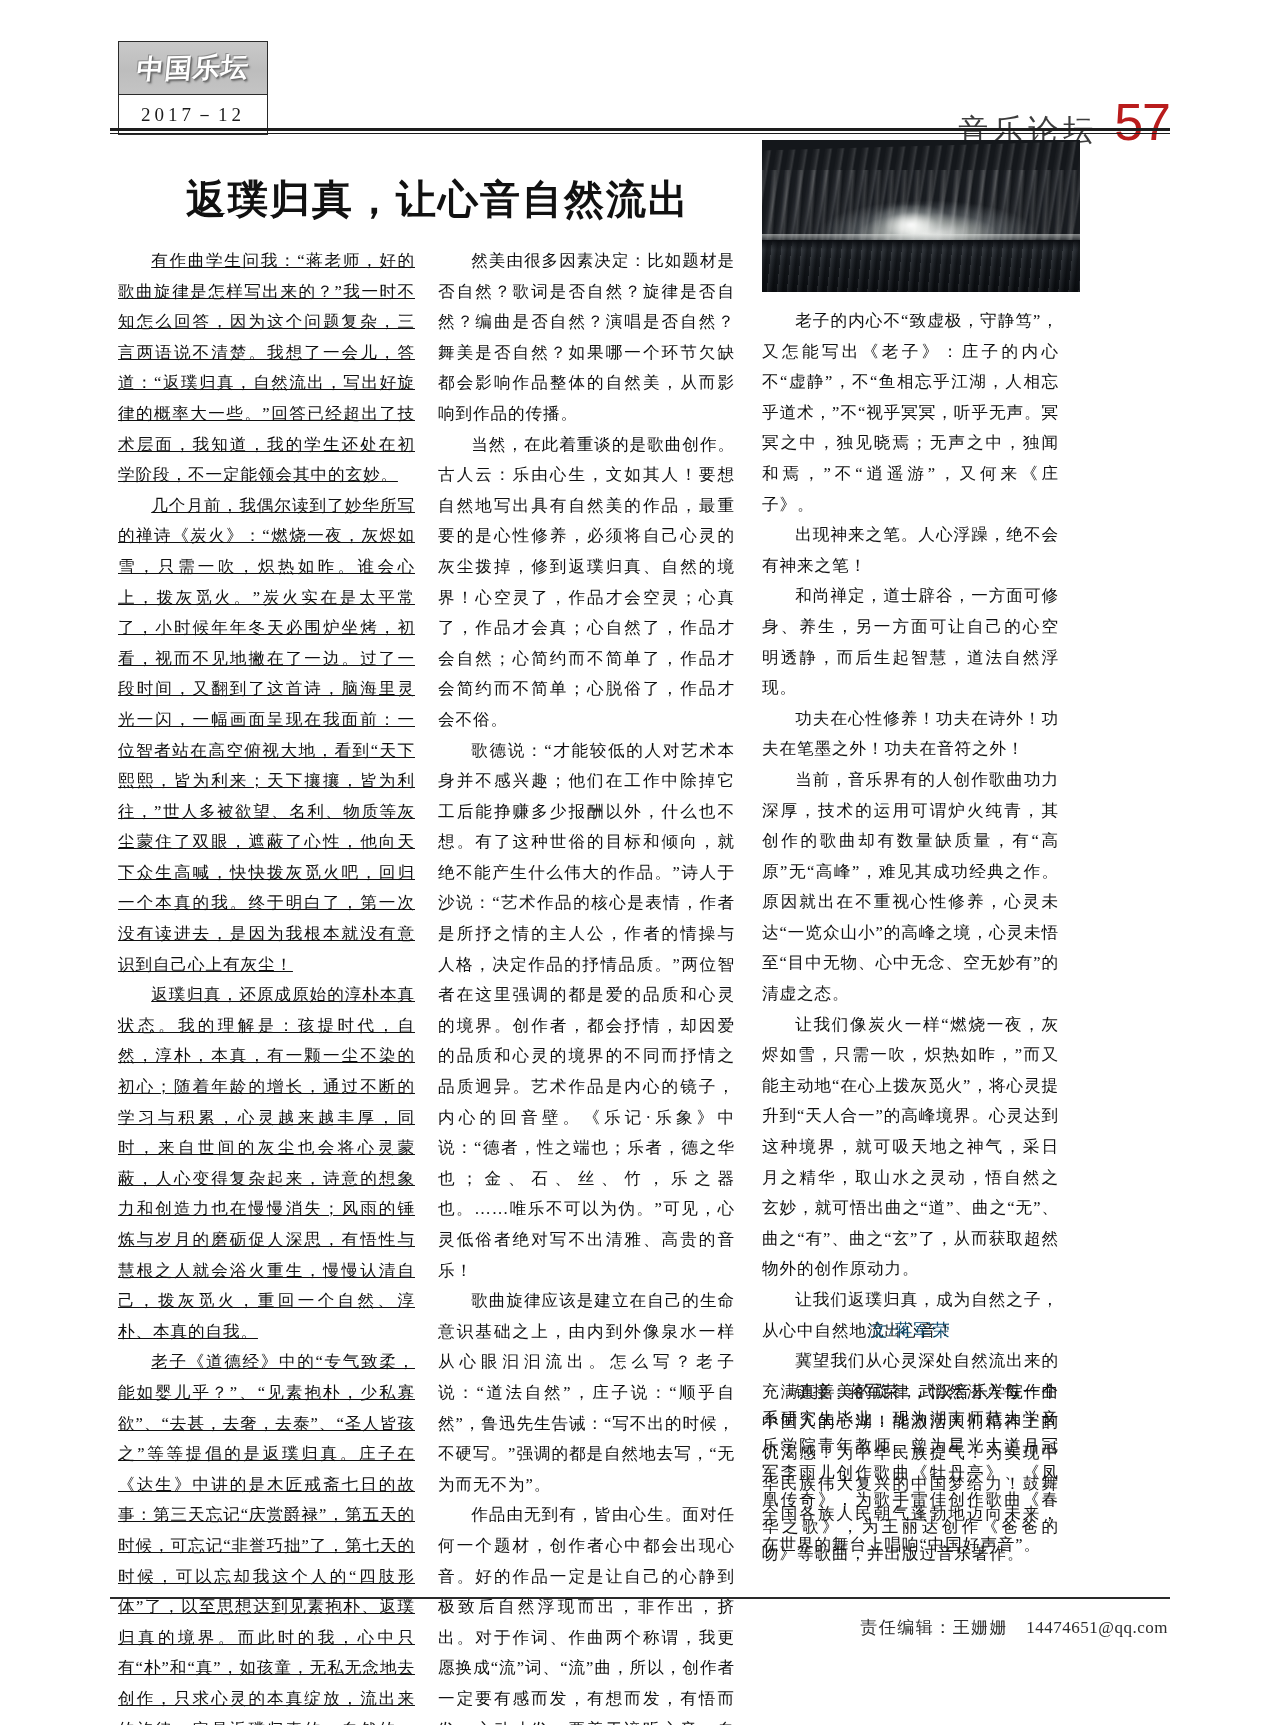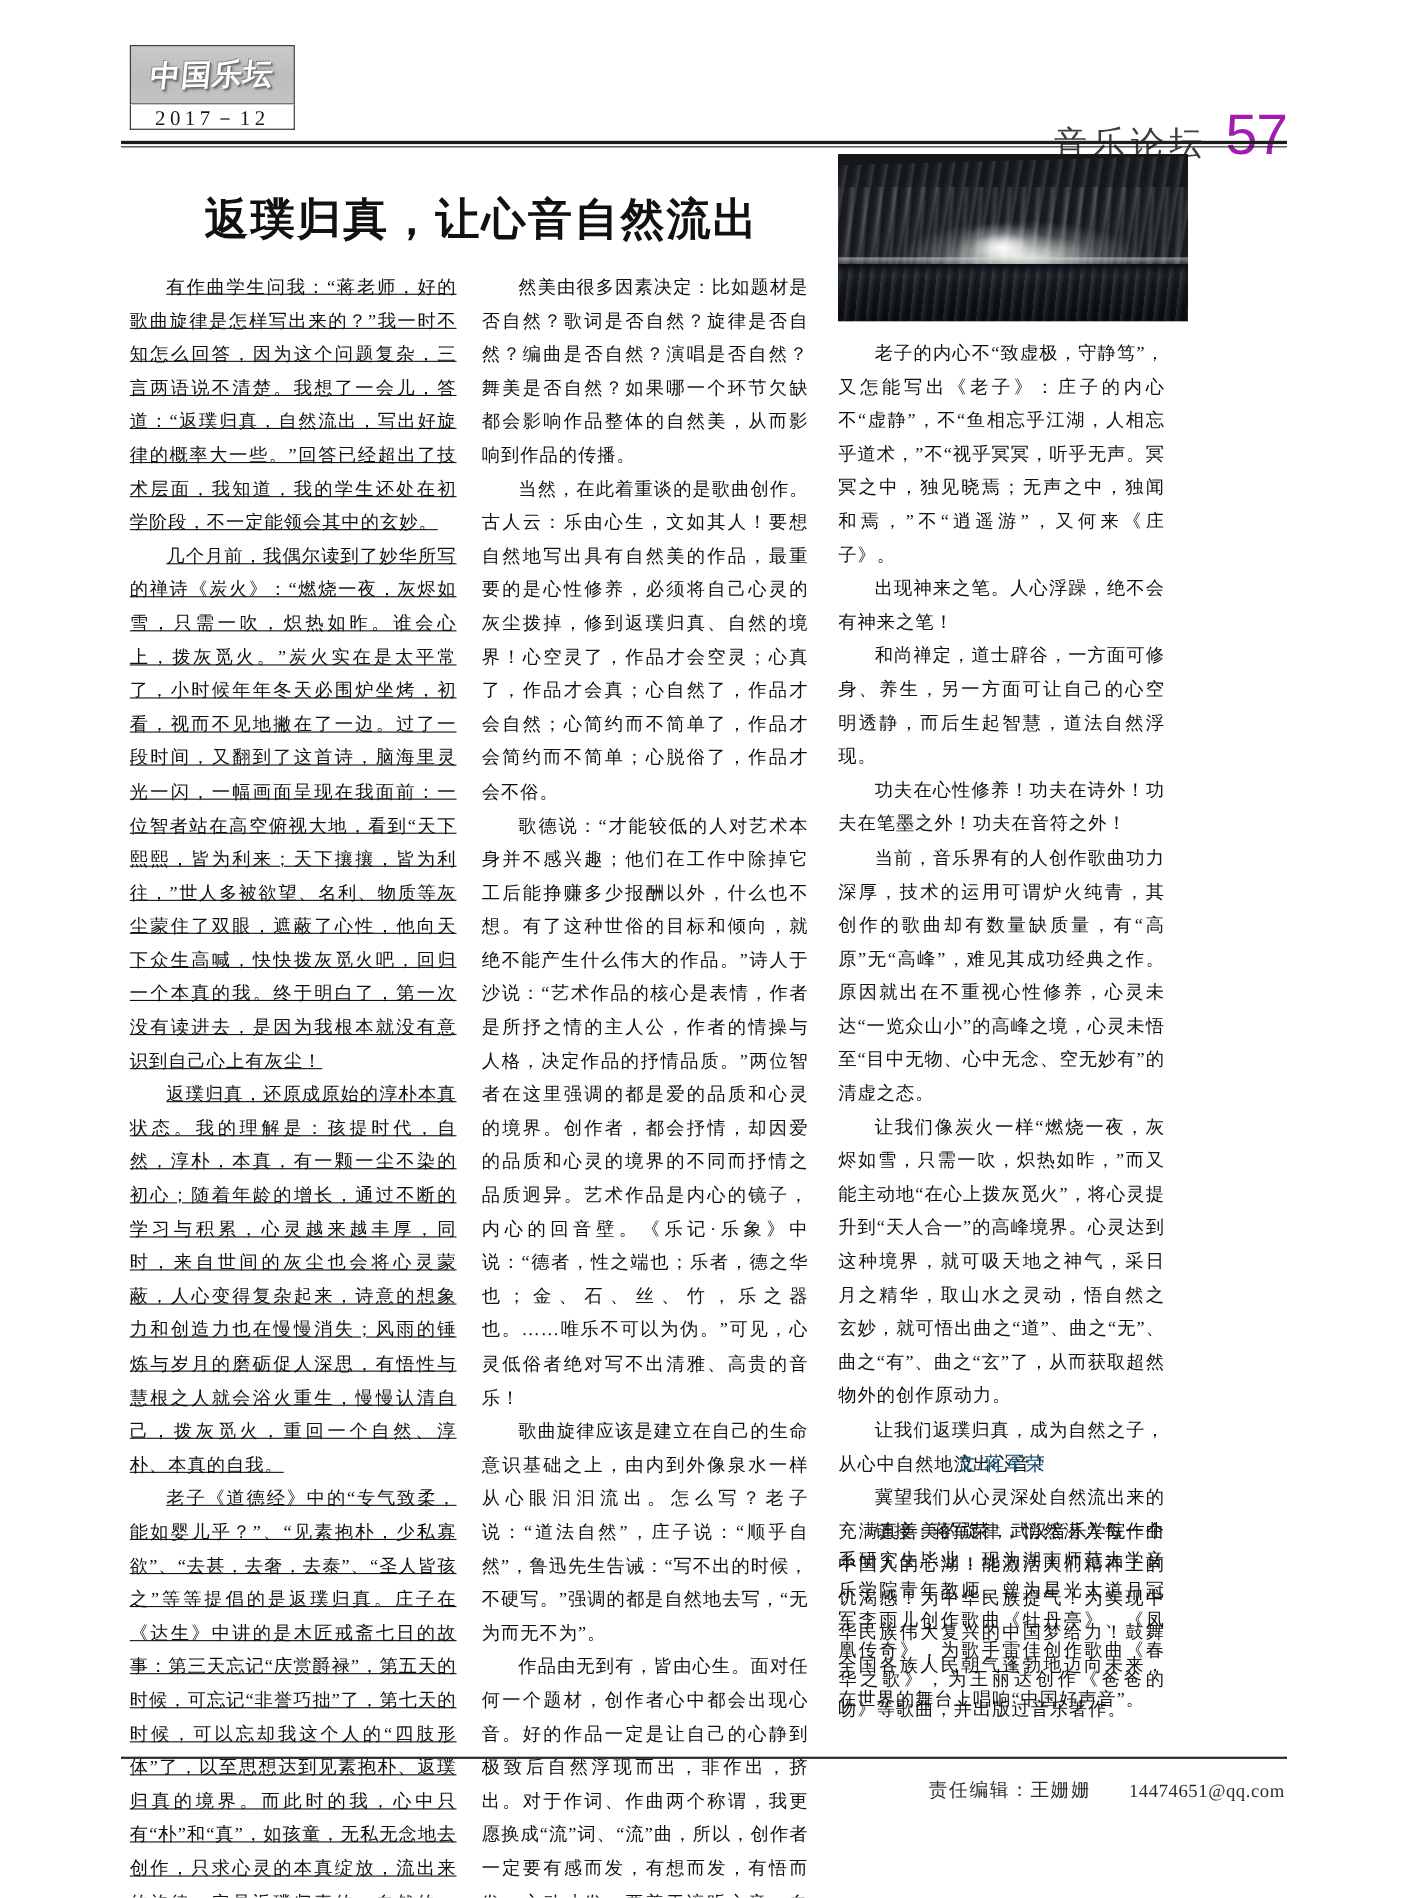--- a/index.html
+++ b/index.html
@@ -36,25 +36,25 @@
     letter-spacing: 1px;
     color: #ffffff;
     text-shadow:
        1px 1px 0 #6d6d6d,
       -1px -1px 0 #8f8f8f,
        2px 2px 2px rgba(40,40,40,.55);
     transform: skewX(-7deg) rotate(-1.5deg);
     white-space: nowrap;
   }
   .issue-box {
-    width: 150px; height: 23px;
+    width: 150px; height: 40px;
     border: 1.5px solid #2a2a2a;
     border-top: none;
     background: #ffffff;
-    display: flex; justify-content: center;
+    display: flex; align-items: center; justify-content: center;
   }
   .issue-text {
     font-family: "Liberation Serif", "DejaVu Serif", serif;
     font-size: 19px;
     letter-spacing: 4px;
     color: #1b1b1b;
     white-space: nowrap;
   }
 
   
@@ -69,21 +69,21 @@
     letter-spacing: 5px;
     color: #3d3d3d;
     font-weight: 500;
     white-space: nowrap;
     margin-top: 48px;
   }
   .page-number {
     font-family: "Liberation Sans", "DejaVu Sans", sans-serif;
     font-size: 52px;
     font-weight: 400;
-    color: #a21caf;
+    color: #b91c1c;
     line-height: .92;
     letter-spacing: -1px;
   }
 
   
   .rule-top {
     position: absolute;
     left: 110px; right: 110px; top: 128px;
     height: 3px;
     background: #1d1d1d;
@@ -240,21 +240,21 @@
     text-align: justify;
     text-justify: inter-character;
     color: #111;
   }
   .bio p { text-indent: 2em; margin: 0; }
 
   
   .footer {
     position: absolute;
     right: 112px; bottom: 86px;
-    display: flex; align-items: flex-end; gap: 34px;
+    display: flex; align-items: center; gap: 18px;
     font-family: "Liberation Serif", "DejaVu Serif", serif;
     font-size: 17px;
     letter-spacing: 1.5px;
     color: #2b2b2b;
     white-space: nowrap;
   }
   .footer-email {
     font-family: "Liberation Serif", "DejaVu Serif", serif;
     letter-spacing: .5px;
   }

